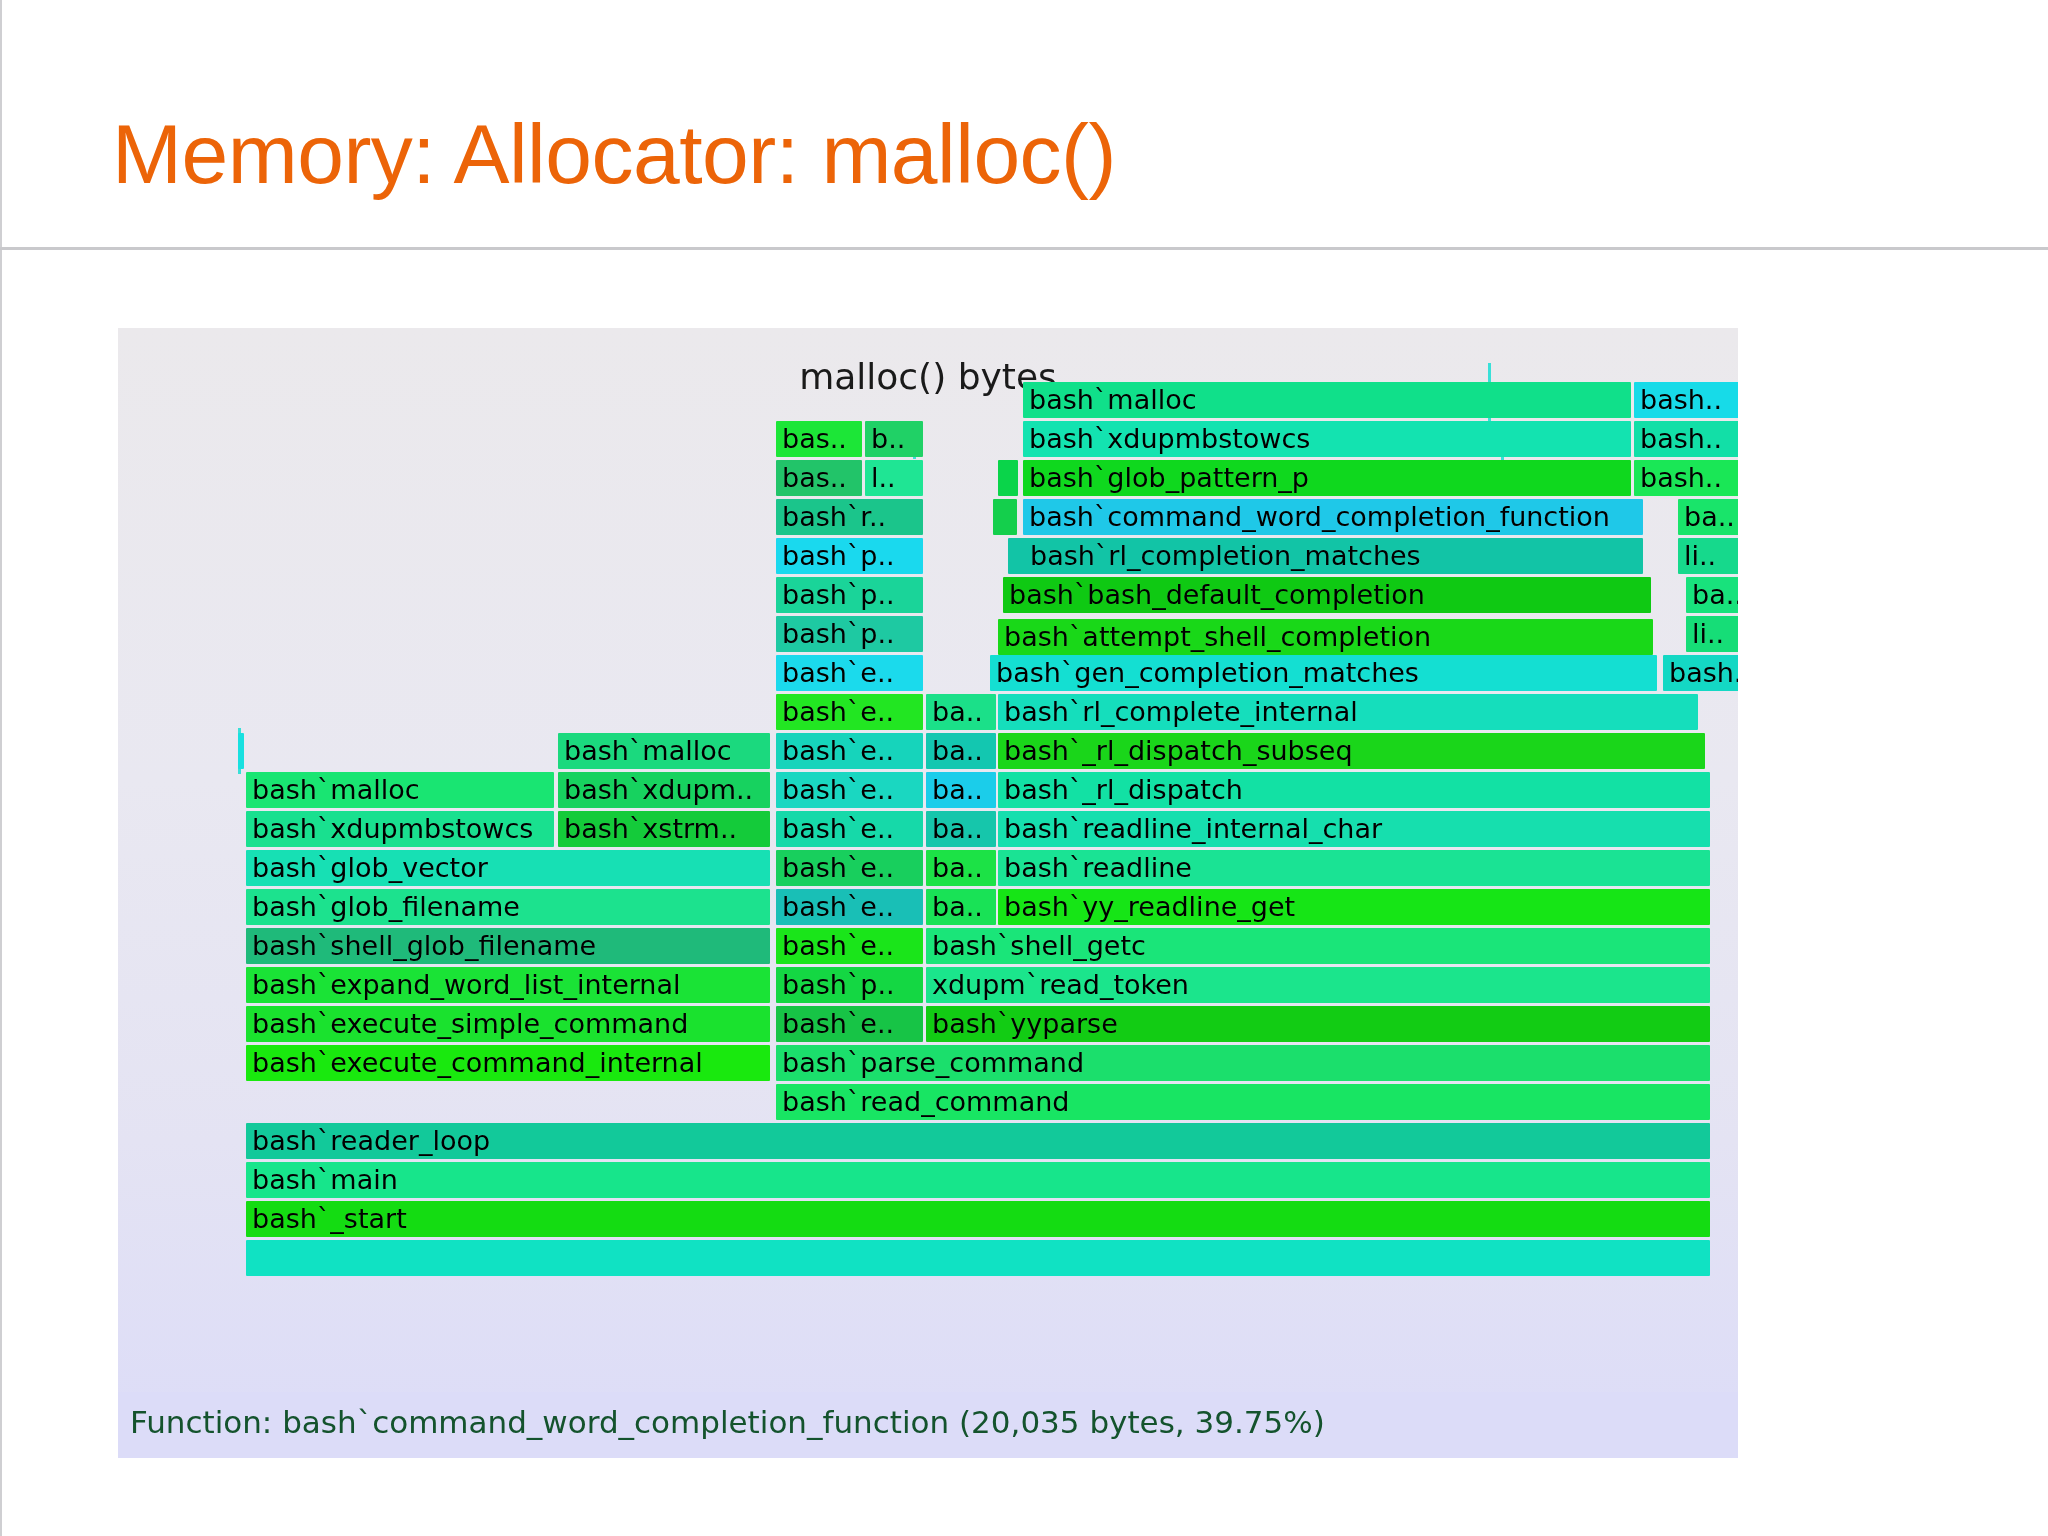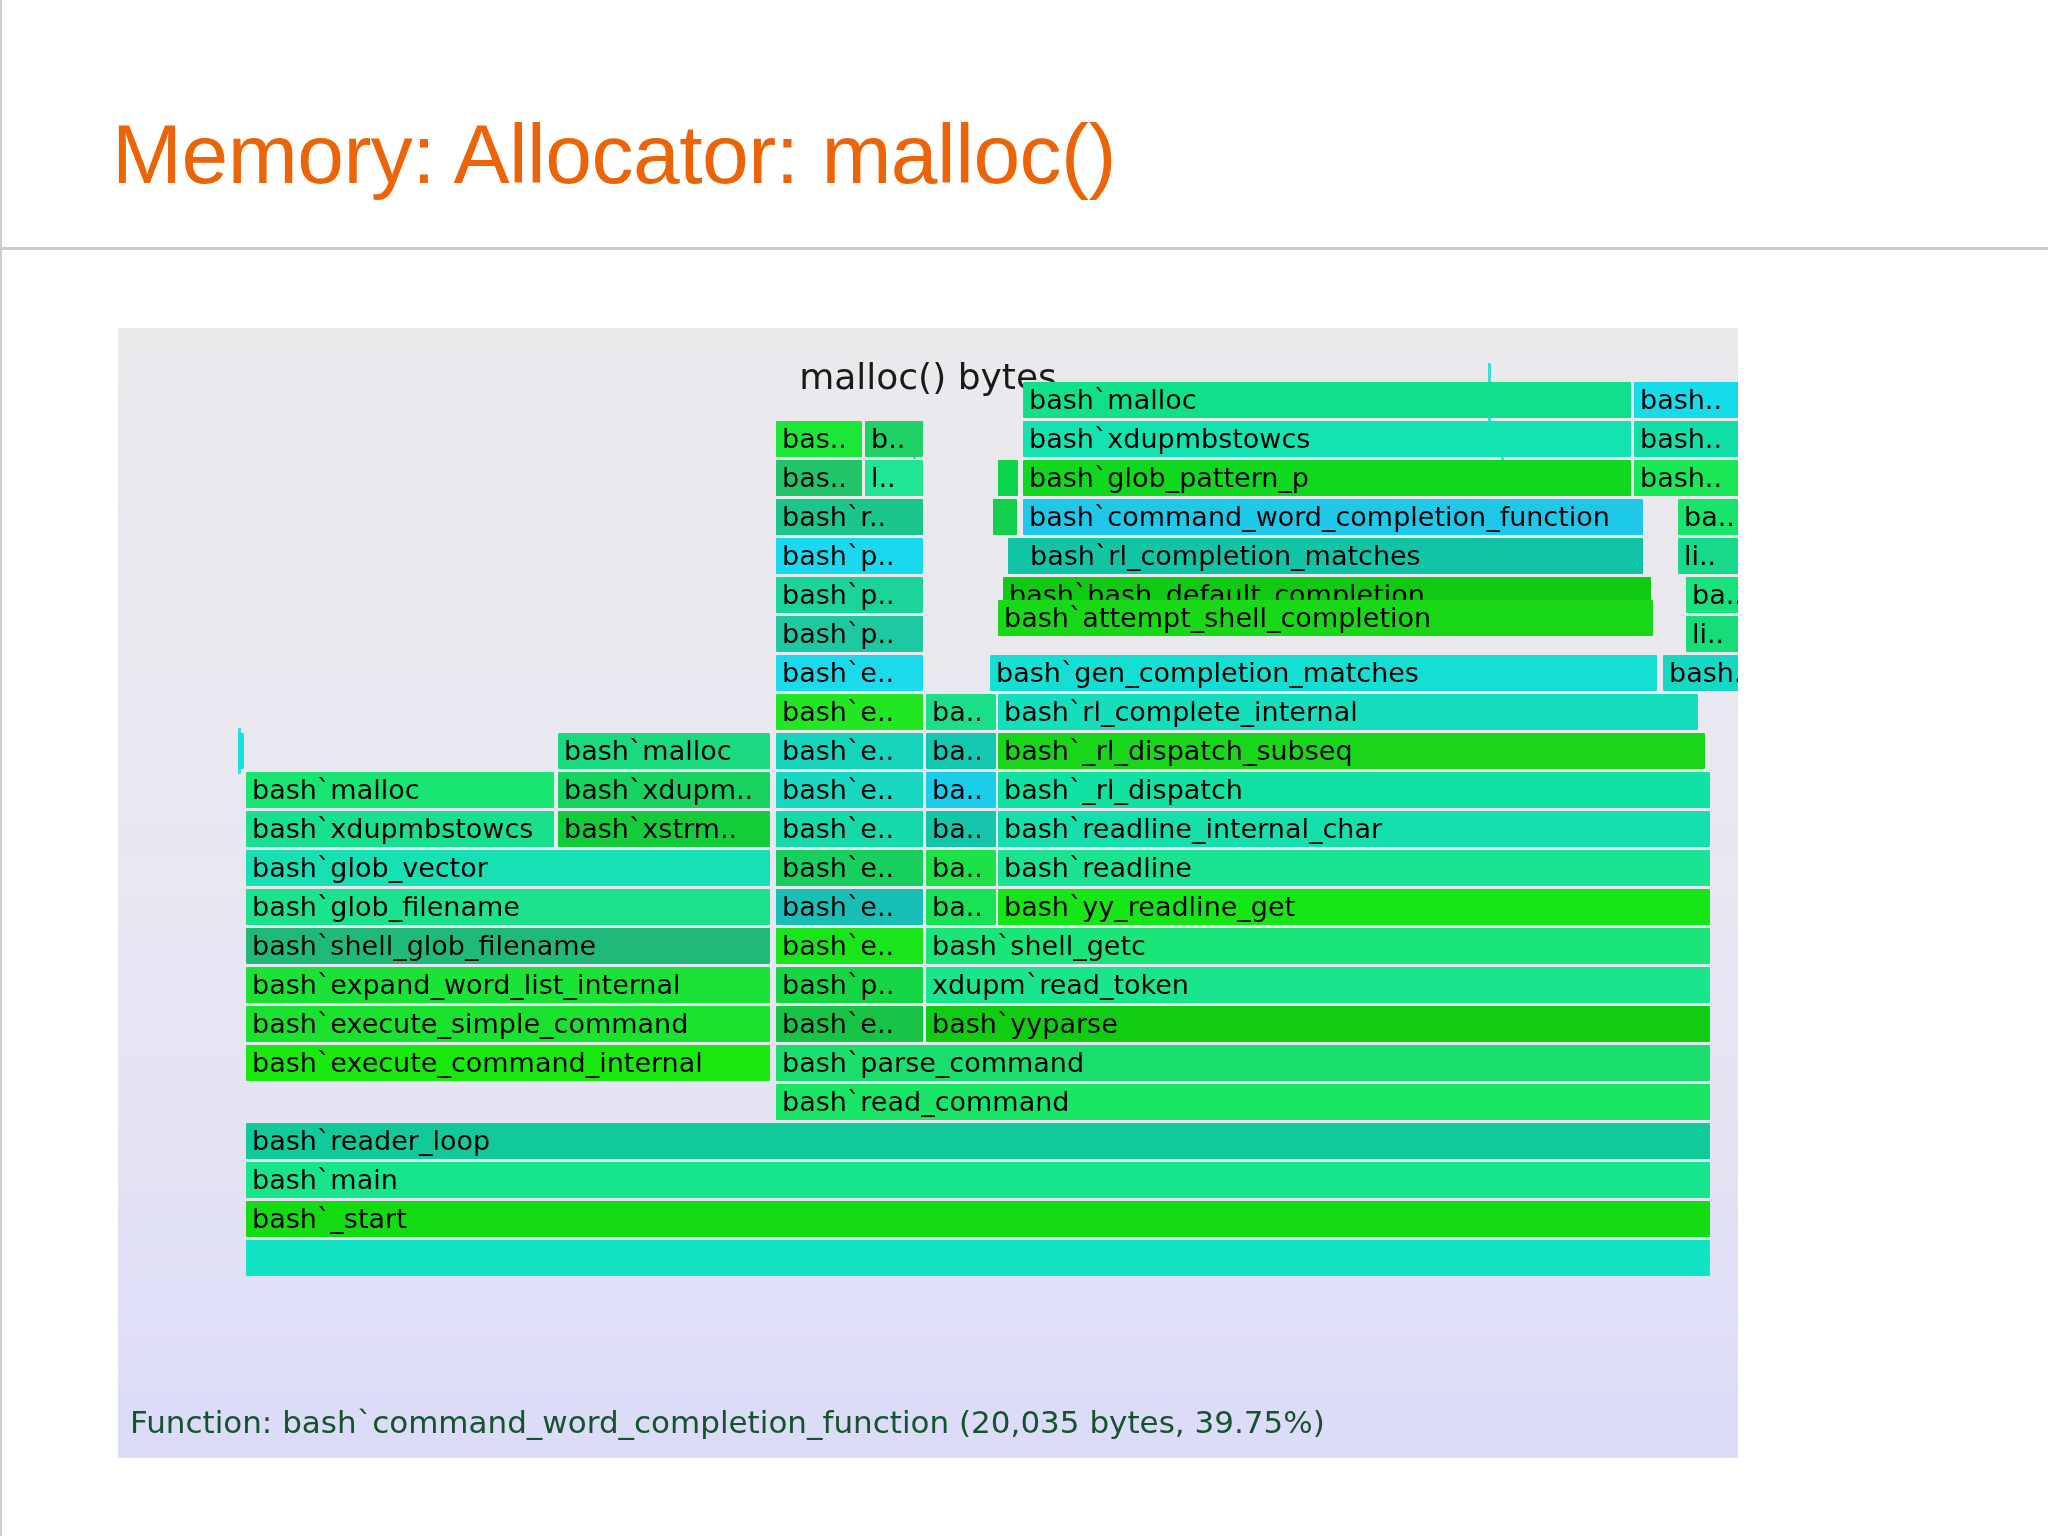--- a/index.html
+++ b/index.html
@@ -120,21 +120,21 @@
       <div class="frame" style="left: 875px; top: 171px; width: 24px; height: 36px; line-height: 36px; background: rgb(20, 207, 76);"></div>
       <div class="frame" style="left: 905px; top: 171px; width: 620px; height: 36px; line-height: 36px; background: rgb(31, 200, 232);">bash`command_word_completion_function</div>
       <div class="frame" style="left: 1560px; top: 171px; width: 78px; height: 36px; line-height: 36px; background: rgb(25, 228, 106);">ba..</div>
       <div class="frame" style="left: 658px; top: 210px; width: 147px; height: 36px; line-height: 36px; background: rgb(26, 217, 238);">bash`p..</div>
       <div class="frame" style="left: 890px; top: 210px; width: 635px; height: 36px; line-height: 36px; background: rgb(18, 196, 166); padding-left: 22px;">bash`rl_completion_matches</div>
       <div class="frame" style="left: 1560px; top: 210px; width: 78px; height: 36px; line-height: 36px; background: rgb(22, 217, 140);">li..</div>
       <div class="frame" style="left: 658px; top: 249px; width: 147px; height: 36px; line-height: 36px; background: rgb(26, 212, 153);">bash`p..</div>
       <div class="frame" style="left: 885px; top: 249px; width: 648px; height: 36px; line-height: 36px; background: rgb(15, 201, 19);">bash`bash_default_completion</div>
       <div class="frame" style="left: 1568px; top: 249px; width: 78px; height: 36px; line-height: 36px; background: rgb(24, 226, 124);">ba..</div>
       <div class="frame" style="left: 658px; top: 288px; width: 147px; height: 36px; line-height: 36px; background: rgb(30, 201, 162);">bash`p..</div>
-      <div class="frame" style="left: 880px; top: 272px; width: 655px; height: 36px; line-height: 36px; background: rgb(25, 216, 24);">bash`attempt_shell_completion</div>
+      <div class="frame" style="left: 880px; top: 291px; width: 655px; height: 36px; line-height: 36px; background: rgb(25, 216, 24);">bash`attempt_shell_completion</div>
       <div class="frame" style="left: 1568px; top: 288px; width: 78px; height: 36px; line-height: 36px; background: rgb(22, 221, 119);">li..</div>
       <div class="frame" style="left: 658px; top: 327px; width: 147px; height: 36px; line-height: 36px; background: rgb(27, 218, 236);">bash`e..</div>
       <div class="frame" style="left: 872px; top: 327px; width: 667px; height: 36px; line-height: 36px; background: rgb(20, 223, 210);">bash`gen_completion_matches</div>
       <div class="frame" style="left: 1545px; top: 327px; width: 110px; height: 36px; line-height: 36px; background: rgb(20, 216, 196);">bash..</div>
       <div class="frame" style="left: 658px; top: 366px; width: 147px; height: 36px; line-height: 36px; background: rgb(34, 230, 34);">bash`e..</div>
       <div class="frame" style="left: 808px; top: 366px; width: 70px; height: 36px; line-height: 36px; background: rgb(27, 224, 137);">ba..</div>
       <div class="frame" style="left: 880px; top: 366px; width: 700px; height: 36px; line-height: 36px; background: rgb(21, 222, 188);">bash`rl_complete_internal</div>
       <div class="frame" style="left: 120px; top: 405px; width: 5px; height: 36px; line-height: 36px; background: rgb(24, 224, 224);"></div>
       <div class="frame" style="left: 440px; top: 405px; width: 212px; height: 36px; line-height: 36px; background: rgb(27, 217, 126);">bash`malloc</div>
       <div class="frame" style="left: 658px; top: 405px; width: 147px; height: 36px; line-height: 36px; background: rgb(22, 212, 187);">bash`e..</div>

